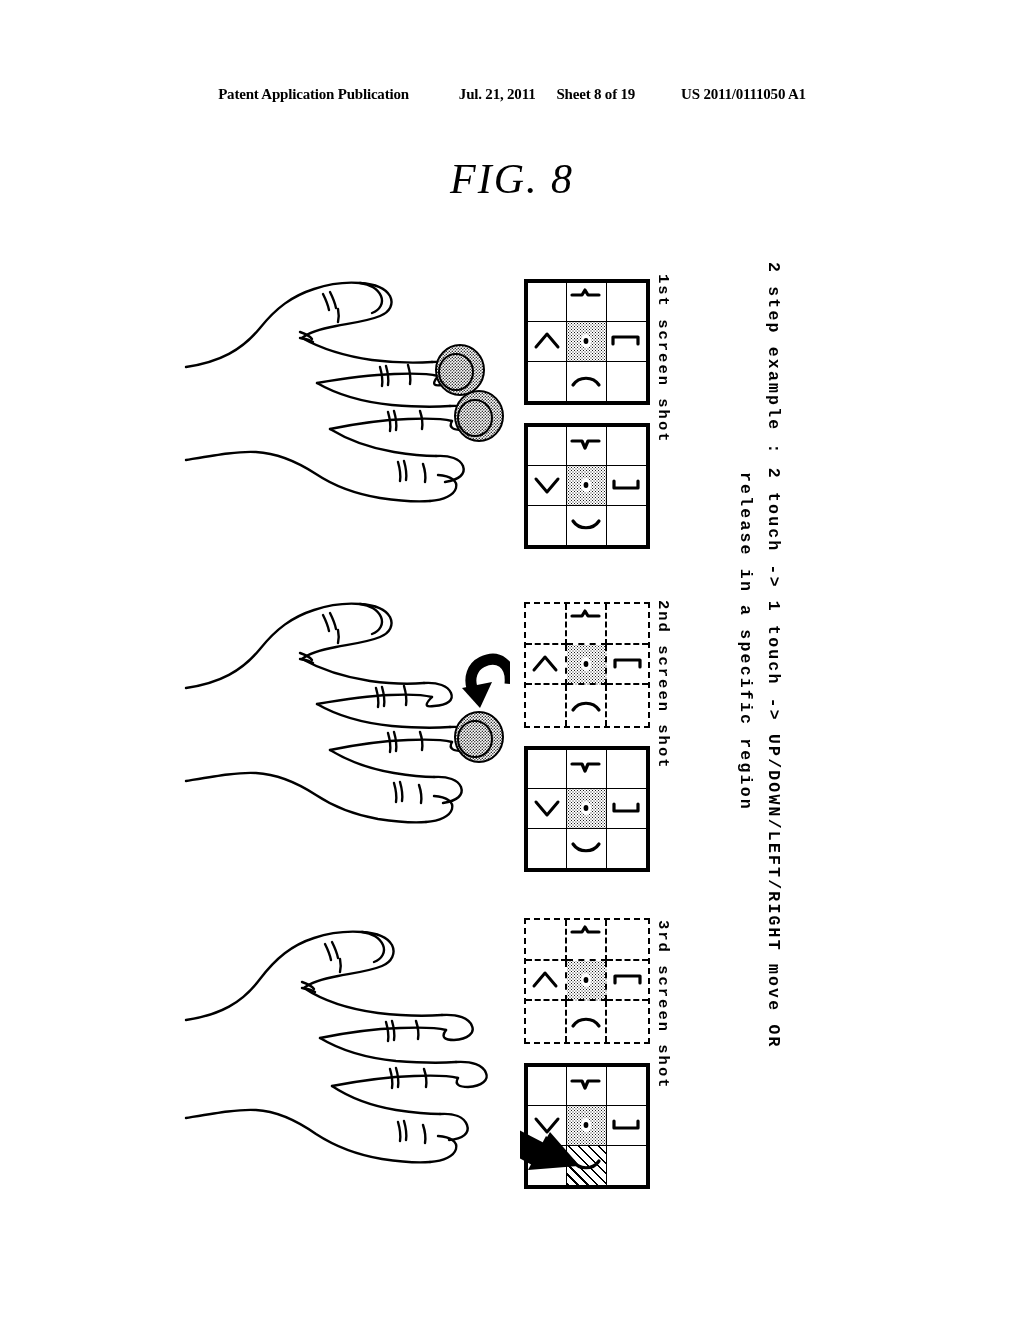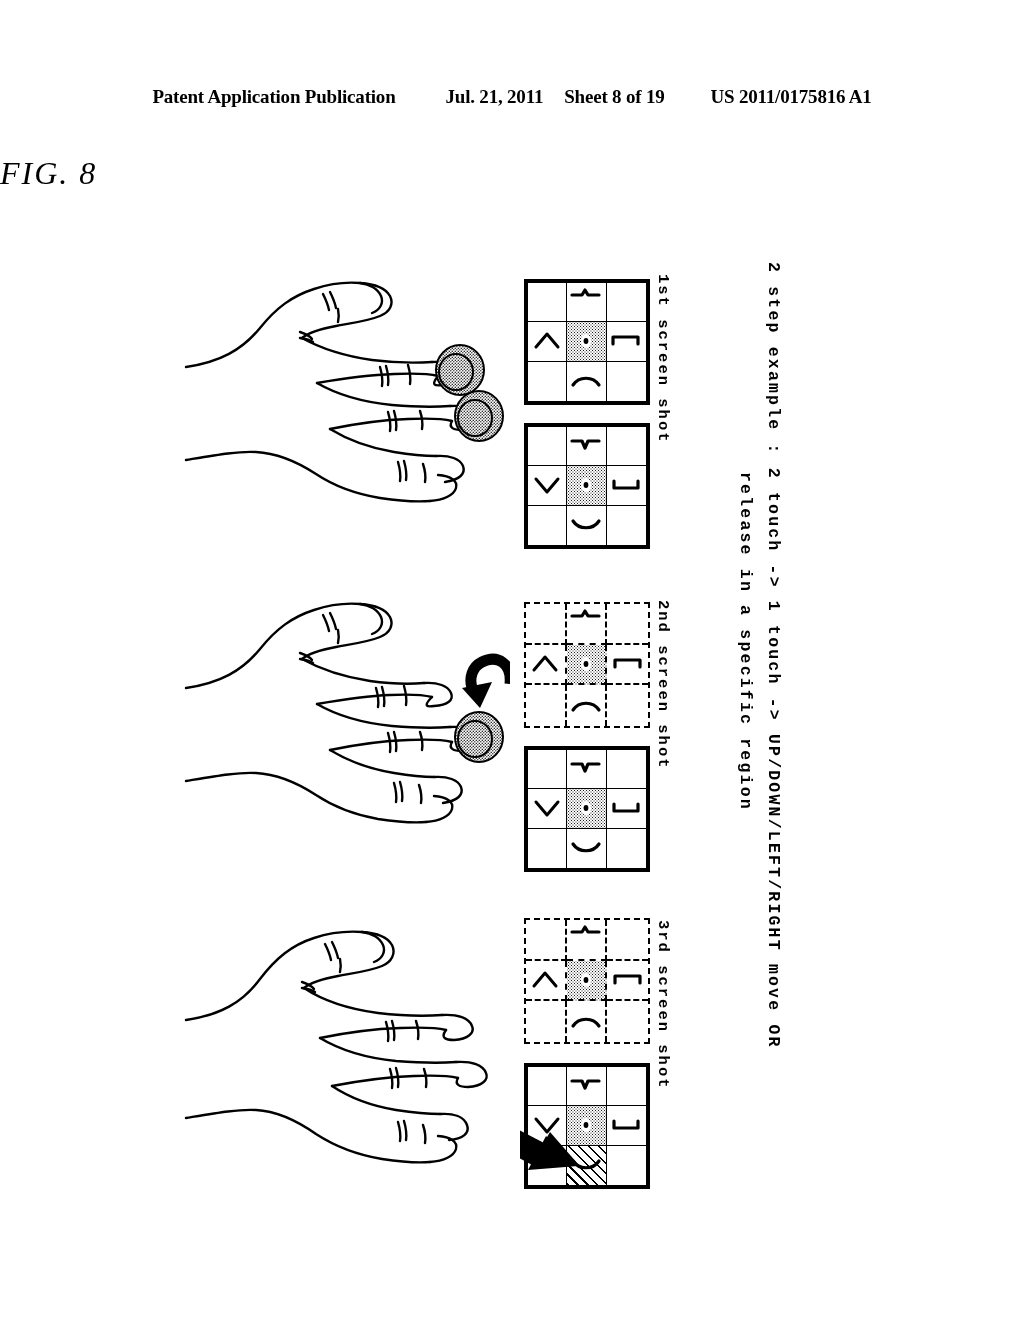--- a/index.html
+++ b/index.html
@@ -19,38 +19,39 @@
   #page-header {
     position: absolute;
     left: 0;
     top: 86px;
     width: 1024px;
     display: flex;
     justify-content: center;
     align-items: flex-end;
     font-family: "Liberation Serif", serif;
     font-weight: bold;
-    font-size: 19px;
+    font-size: 15px;
     color: #000;
     letter-spacing: -0.2px;
   }
   #page-header .hdr-pub { margin-right: 44px; }
   #page-header .hdr-date { margin-right: 14px; margin-left: 6px; }
   #page-header .hdr-sheet { margin-right: 46px; margin-left: 7px; }
   #page-header .hdr-docnum { }
 
   
   #fig-title {
     position: absolute;
     left: 0;
     top: 155px;
     width: 1024px;
+    text-align: center;
     font-family: "Liberation Serif", serif;
     font-style: italic;
-    font-size: 32px;
+    font-size: 42px;
     letter-spacing: 2px;
     color: #000;
   }
 
   
   #figure-body {
     position: absolute;
     left: 0;
     top: 0;
     width: 1024px;
@@ -166,21 +167,21 @@
   .hand-svg { position: absolute; left: 0; top: 0; }
   .overlay-svg { position: absolute; left: 0; top: 0; pointer-events: none; }
 </style>
 </head>
 <body>
 
 <div id="page-header">
   <span class="hdr-pub">Patent Application Publication</span>
   <span class="hdr-date">Jul. 21, 2011</span>
   <span class="hdr-sheet">Sheet 8 of 19</span>
-  <span class="hdr-docnum">US 2011/0175816 A1</span>
+  <span class="hdr-docnum">US 2011/0111050 A1</span>
 </div>
 
 <div id="fig-title">FIG. 8</div>
 
 <div id="figure-body">
 
   <div id="caption-vertical">
     <div class="cap-line l1">2 step example : 2 touch -&gt; 1 touch -&gt; UP/DOWN/LEFT/RIGHT move OR</div>
     <div class="cap-line l2">release in a specific region</div>
   </div>

